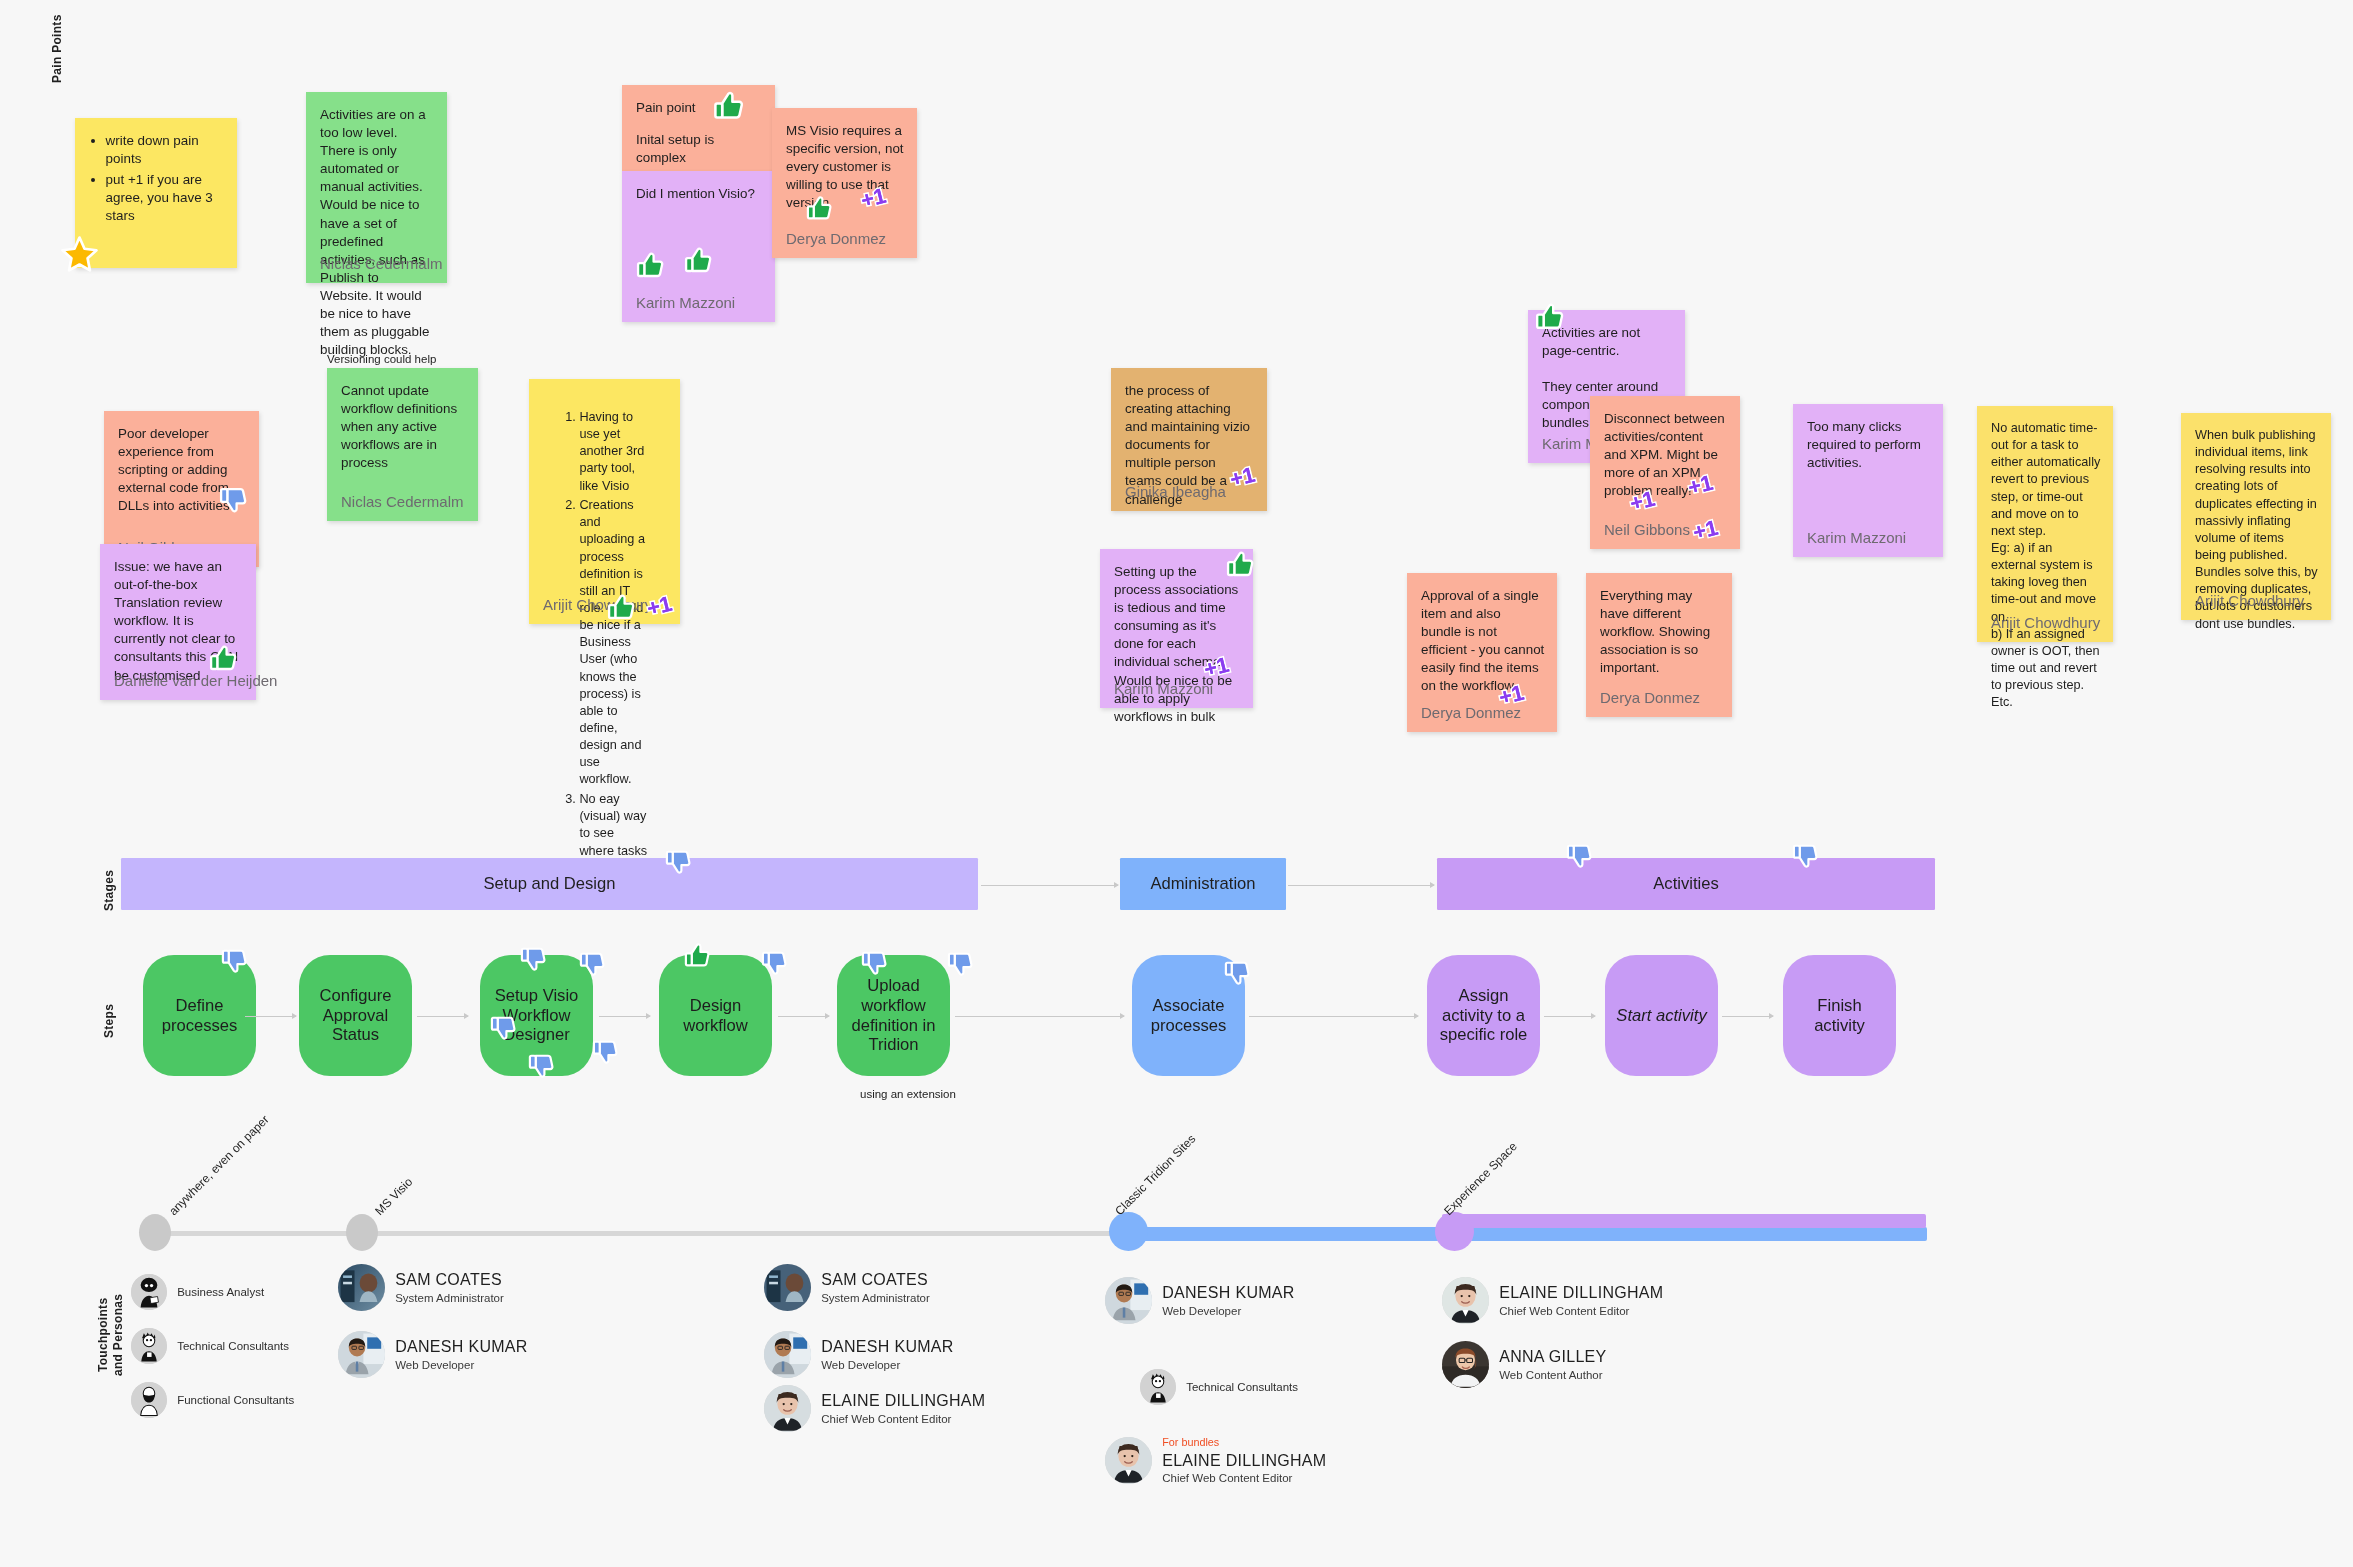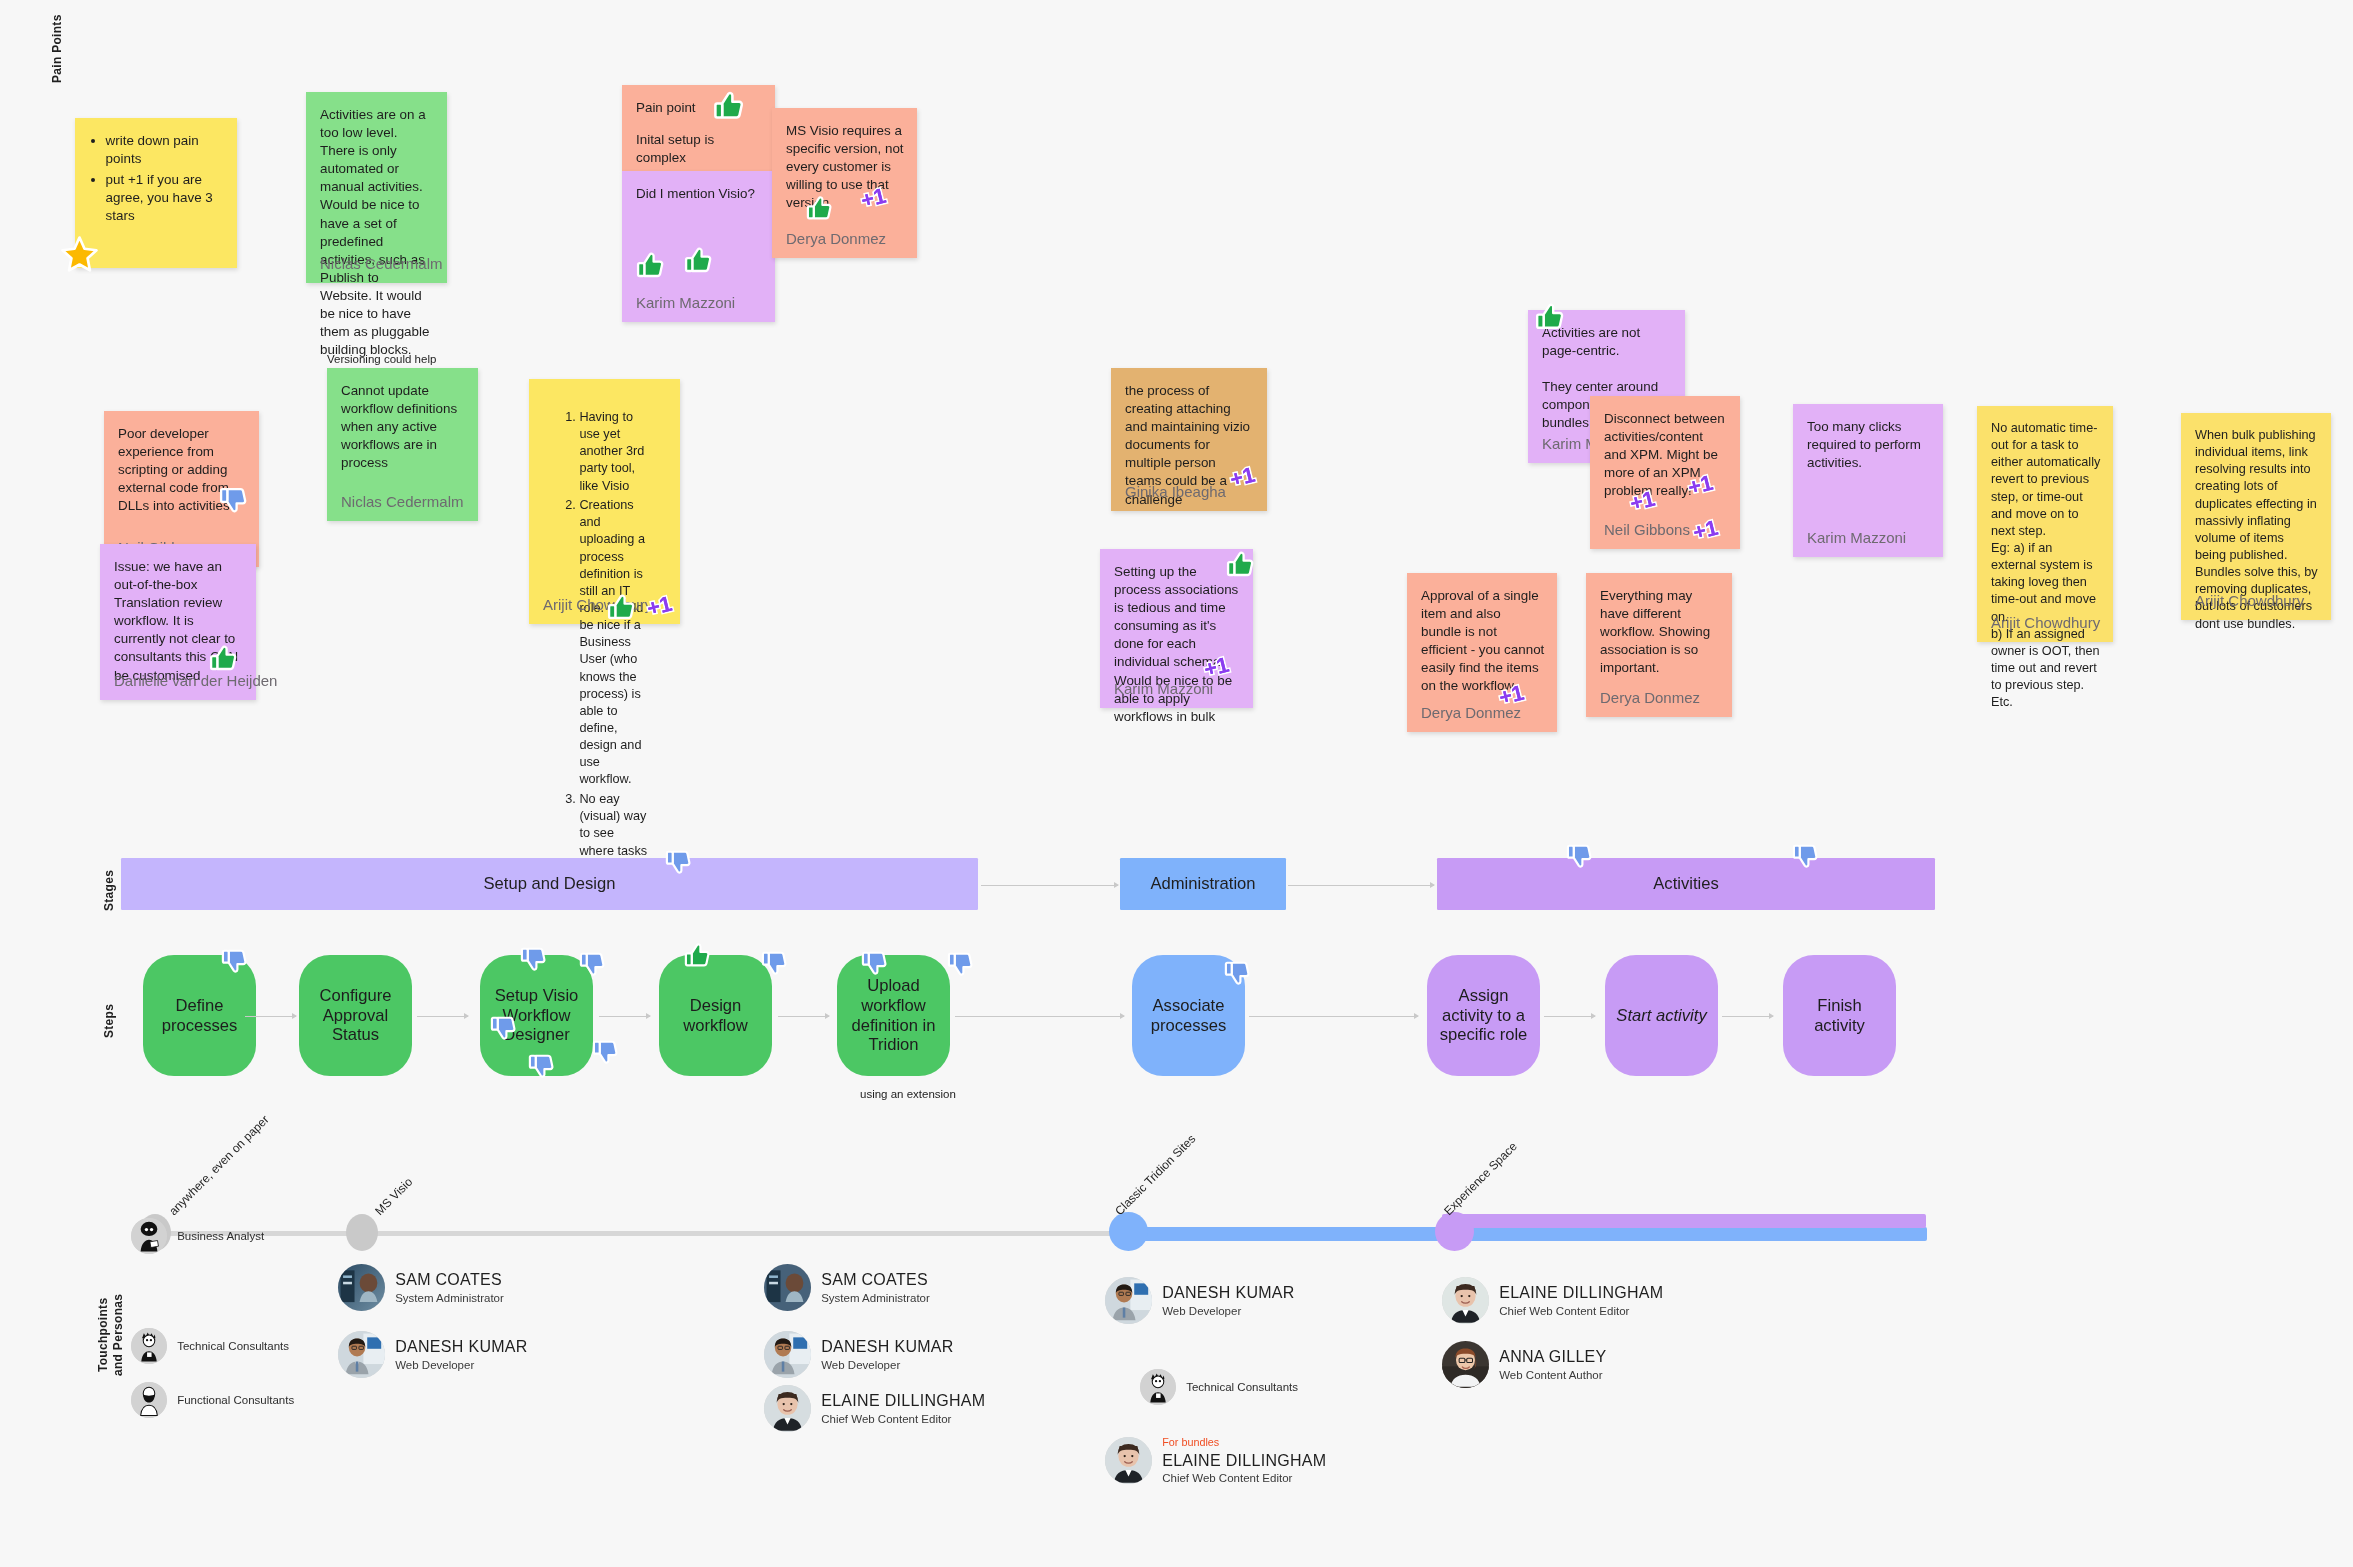--- a/index.html
+++ b/index.html
@@ -550,21 +550,21 @@
 
   <div class="tl-dot grey" style="left:346px; top:1214px; width:32px; height:37px;"></div>
   <div class="tl-label" style="left:382px; top:1204px;">MS Visio</div>
 
   <div class="tl-dot blue" style="left:1109px; top:1212px; width:39px; height:39px;"></div>
   <div class="tl-label" style="left:1122px; top:1204px;">Classic Tridion Sites</div>
 
   <div class="tl-dot purple" style="left:1435px; top:1212px; width:39px; height:39px;"></div>
   <div class="tl-label" style="left:1451px; top:1204px;">Experience Space</div>
 
-  <div class="persona-small" style="left:131px; top:1218px;text-align:right;">
+  <div class="persona-small" style="left:131px; top:1274px;text-align:right;">
     <div class="avatar-sm">
       <svg viewBox="0 0 56 56">
           <circle cx="28" cy="28" r="28" fill="#d2d2d2"></circle>
           <ellipse cx="28" cy="17" rx="13" ry="11" fill="#111"></ellipse>
           <circle cx="24" cy="18" r="2.6" fill="#fff"></circle>
           <circle cx="32" cy="18" r="2.6" fill="#fff"></circle>
           <path d="M15 52c1-12 7-18 13-18s12 6 13 18z" fill="#111"></path>
           <rect x="30" y="36" width="12" height="9" fill="#fff" stroke="#111" stroke-width="1.2" transform="rotate(-10 36 40)"></rect>
         </svg>
     </div>

